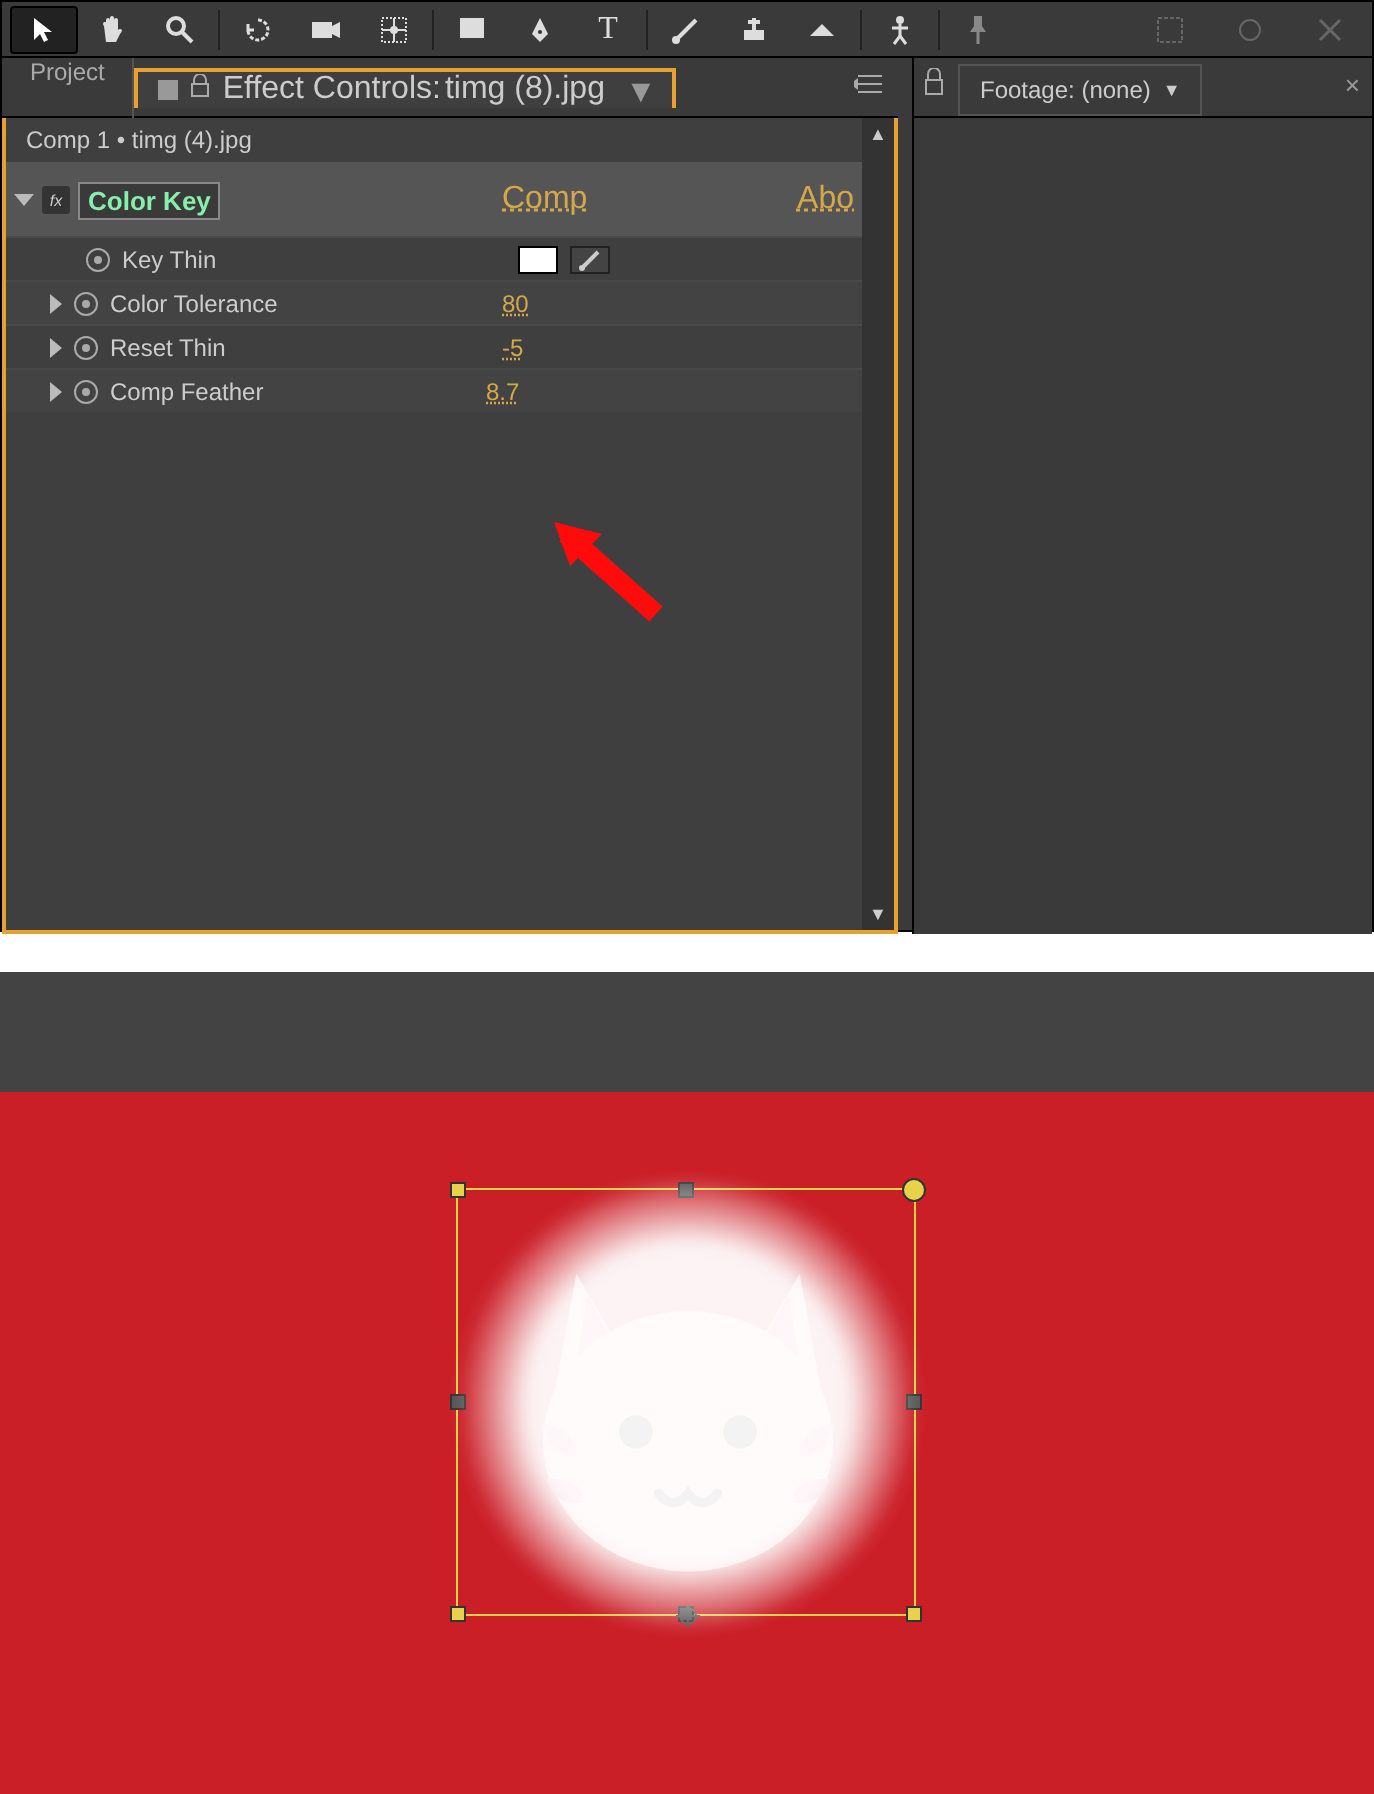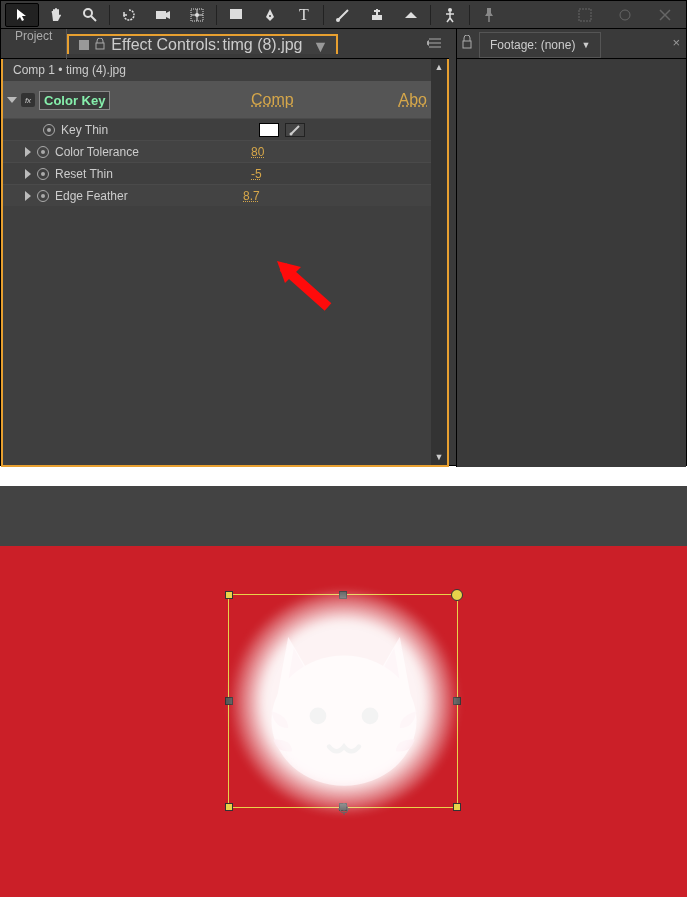--- a/index.html
+++ b/index.html
@@ -272,21 +272,21 @@
       <div class="prop-row">
         <span class="tri-right"></span>
         <span class="stopwatch"></span>
         <span class="prop-label">Reset Thin</span>
         <span style="position:absolute;left:248px;" class="prop-val">-5</span>
       </div>
 
       <div class="prop-row alt">
         <span class="tri-right"></span>
         <span class="stopwatch"></span>
-        <span class="prop-label">Edge Feather</span>
+        <span class="prop-label">Comp Feather</span>
         <span style="position:absolute;left:240px;" class="prop-val">8.7</span>
       </div>
     </div>
 
     <div class="anno-arrow">
       <svg width="70" height="60">
         <path d="M55 50 L10 10" stroke="#ff0b0b" stroke-width="10"></path>
         <path d="M4 4 L28 10 L12 26 Z" fill="#ff0b0b"></path>
       </svg>
     </div>

